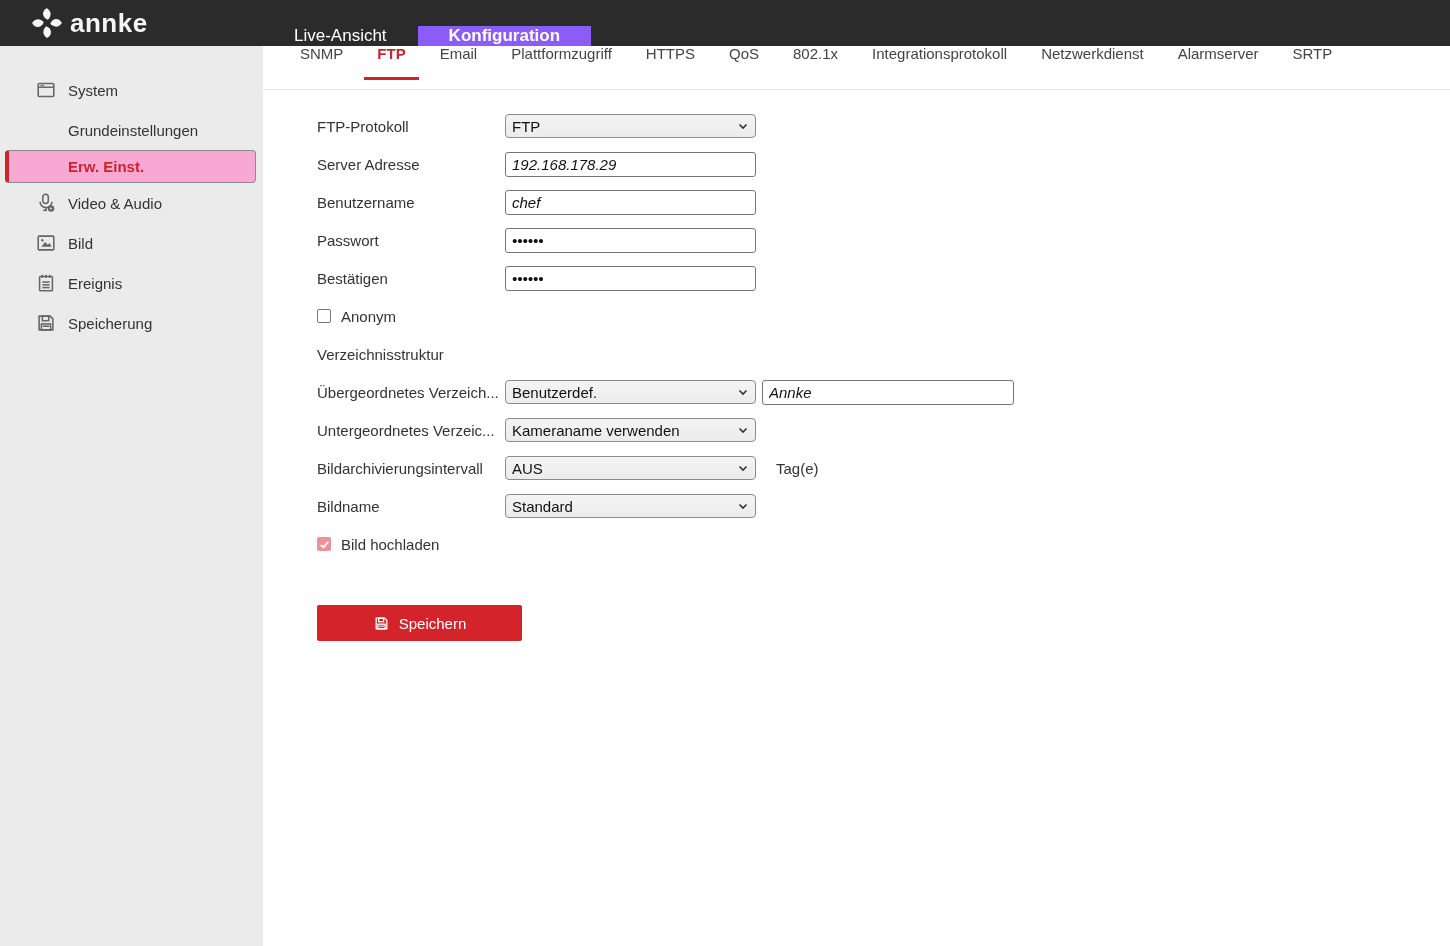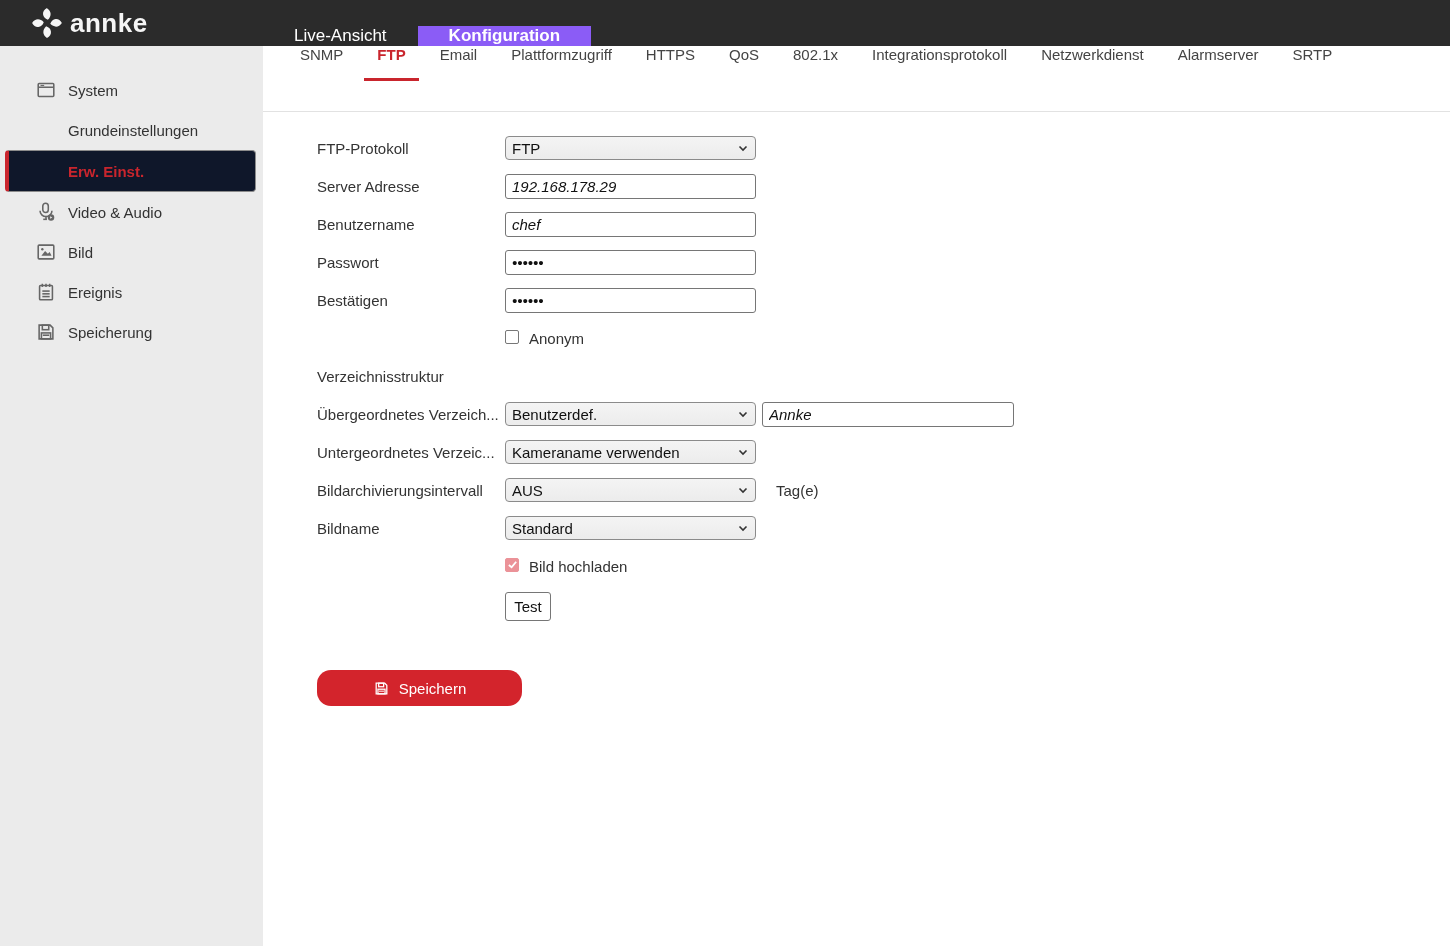--- a/index.html
+++ b/index.html
@@ -17,63 +17,63 @@
   .topnav-item.active { background:#8b5cf6; font-weight:bold; }
 
   
   .layout { display:flex; height:900px; }
   .sidebar { width:263px; background:#ebebeb; padding-top:24px; flex-shrink:0; }
   .side-item { height:40px; display:flex; align-items:center; cursor:pointer; }
   .side-item .icn { width:22px; height:22px; margin-left:35px; margin-right:11px;
     display:flex; align-items:center; justify-content:center; }
   .side-item .lbl { font-size:15px; color:#333; }
   .side-sub { padding-left:68px; }
-  .side-sub.sel { background:#0f172a; height:42px; border-left:4px solid #c9252d;
+  .side-sub.sel { background:#f9a8d4; height:33px; border-left:4px solid #c9252d;
     margin-left:5px; padding-left:59px; }
   .side-sub.sel .lbl { color:#c9252d; font-weight:bold; }
   .icn svg { stroke:#666; fill:none; stroke-width:1.7; }
   .icn svg .fil { fill:#666; stroke:none; }
 
   .main { flex:1; background:#fff; }
 
   
   .tabs { display:flex; gap:34px; padding:0 0 11px 37px; border-bottom:1px solid #e2e2e2;
-    height:66px; align-items:flex-start; }
+    height:44px; align-items:center; }
   .tab { position:relative; padding-bottom:18px; font-size:15px; color:#444; cursor:pointer; }
   .tab.active { color:#c9252d; font-weight:bold; }
   .tab.active::after { content:""; position:absolute; left:-13px; right:-13px; bottom:0;
     height:3px; background:#c9252d; }
 
   
   .form { padding:24px 0 0 54px; }
   .row { display:flex; align-items:center; height:24px; margin-bottom:14px; }
   .row .flabel { width:188px; font-size:15px; color:#333; flex-shrink:0;
     white-space:nowrap; overflow:hidden; }
   .txt { width:251px; height:25px; border:1px solid #767676; border-radius:3px;
     font-size:15px; padding:0 6px; color:#111; font-family:"Liberation Sans",sans-serif; background:#fff;font-style:italic; }
   .sel { width:251px; height:24px; background:linear-gradient(#f4f4f4,#ececec);
     border:1px solid #8b8b8b; border-radius:4px; display:flex; align-items:center;
     padding:0 6px; font-size:15px; color:#111; cursor:pointer; }
   .sel .sel-txt { flex:1; white-space:nowrap; overflow:hidden; }
   .sel svg { flex-shrink:0; }
   .suffix { font-size:15px; margin-left:20px; }
   .txt.second { margin-left:6px; width:252px; }
 
-  .cbrow { margin-left:188px; display:flex; align-items:flex-start; }
+  .cbrow { display:flex; align-items:center; }
   .cb { width:14px; height:14px; border:1px solid #777; border-radius:2px; background:#fff;
     margin-right:10px; flex-shrink:0; cursor:pointer; display:flex; align-items:center; justify-content:center; }
   .cb.checked { background:#eb9298; border-color:#eb9298; }
   .cblabel { font-size:15px; }
 
   .test-btn { margin-left:188px; width:46px; height:29px; background:#fff;
     border:1px solid #767676; border-radius:3px; font-size:15px; color:#111;
     cursor:pointer; font-family:"Liberation Sans",sans-serif; }
 
   .save-btn { margin-top:49px; width:205px; height:36px; background:#d3242c; border:none;
-    border-radius:14px; color:#fff; font-size:15px; cursor:pointer; display:flex;
+    border-radius:2px; color:#fff; font-size:15px; cursor:pointer; display:flex;
     align-items:center; justify-content:center; gap:9px; font-family:"Liberation Sans",sans-serif; }
 </style>
 </head>
 <body>
 
 <div class="topbar">
   <div class="brand">
     <svg class="brand-icon" viewBox="0 0 24 24">
       <g fill="#f5f5f5">
         <path d="M12 1.5c3.2 2 3.4 5.5.6 8.2-2-.7-3.2-2-3.4-3.8-.2-1.8.8-3.3 2.8-4.4z"></path>
@@ -266,23 +266,20 @@
           <span class="cb checked">
             <svg width="11" height="11" viewBox="0 0 12 12">
                 <polyline points="2,6.5 5,9 10,3" fill="none" stroke="#fff" stroke-width="2"></polyline>
               </svg>
           </span>
           <span class="cblabel">Bild hochladen</span>
         </div>
       </div>
 
 
-      <div class="row" style="height:29px">
-        <button class="test-btn">Test</button>
-      </div>
 
       <button class="save-btn">
         <svg width="17" height="17" viewBox="0 0 24 24">
           <path d="M4.5 4.5h12l3 3v12h-15z" fill="none" stroke="#fff" stroke-width="1.8"></path>
           <rect x="8" y="4.5" width="7" height="5" fill="none" stroke="#fff" stroke-width="1.8"></rect>
           <rect x="7" y="13" width="10" height="6.5" fill="none" stroke="#fff" stroke-width="1.8"></rect>
           <line x1="8.5" y1="15.8" x2="15.5" y2="15.8" stroke="#fff" stroke-width="1.4"></line>
         </svg>
         <span>Speichern</span>
       </button>

